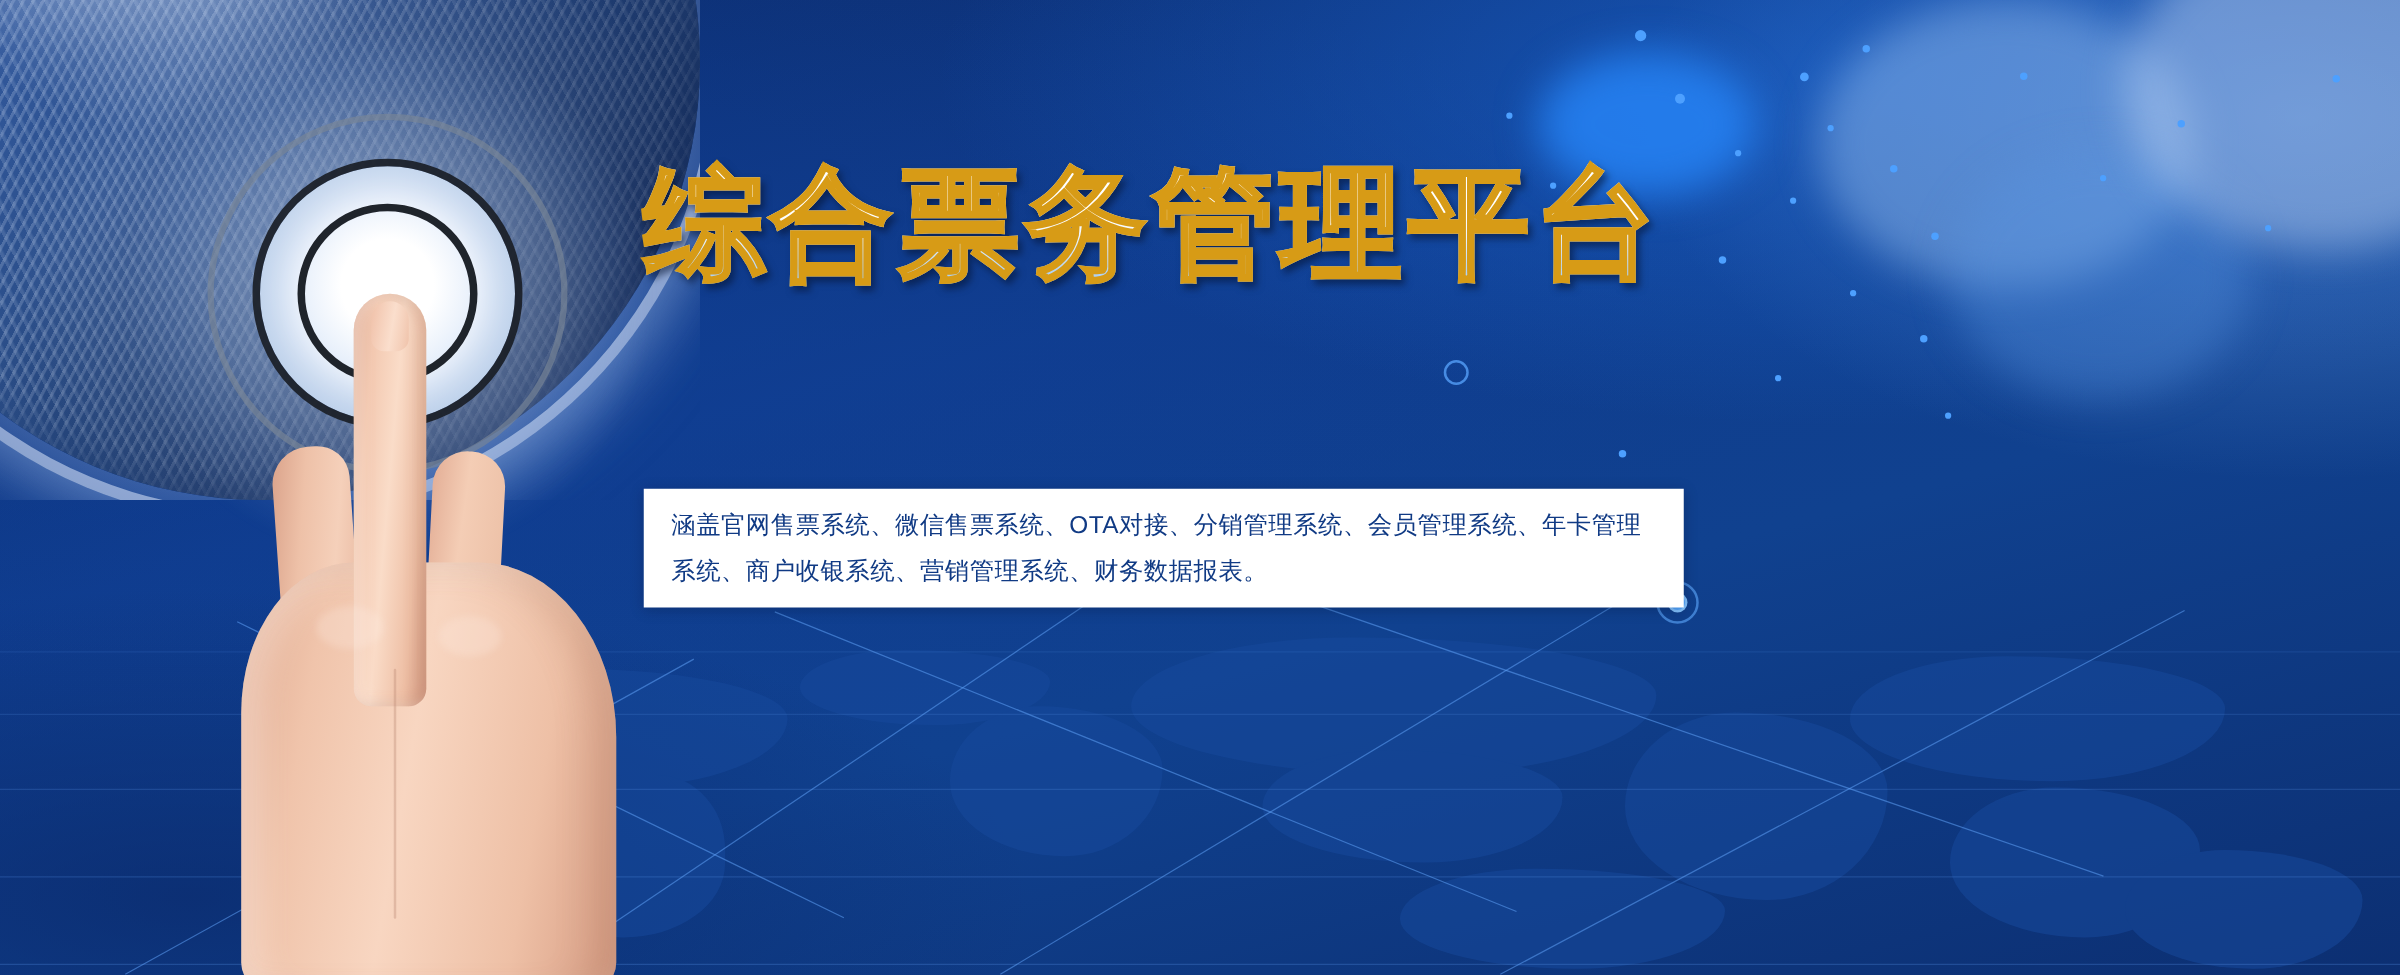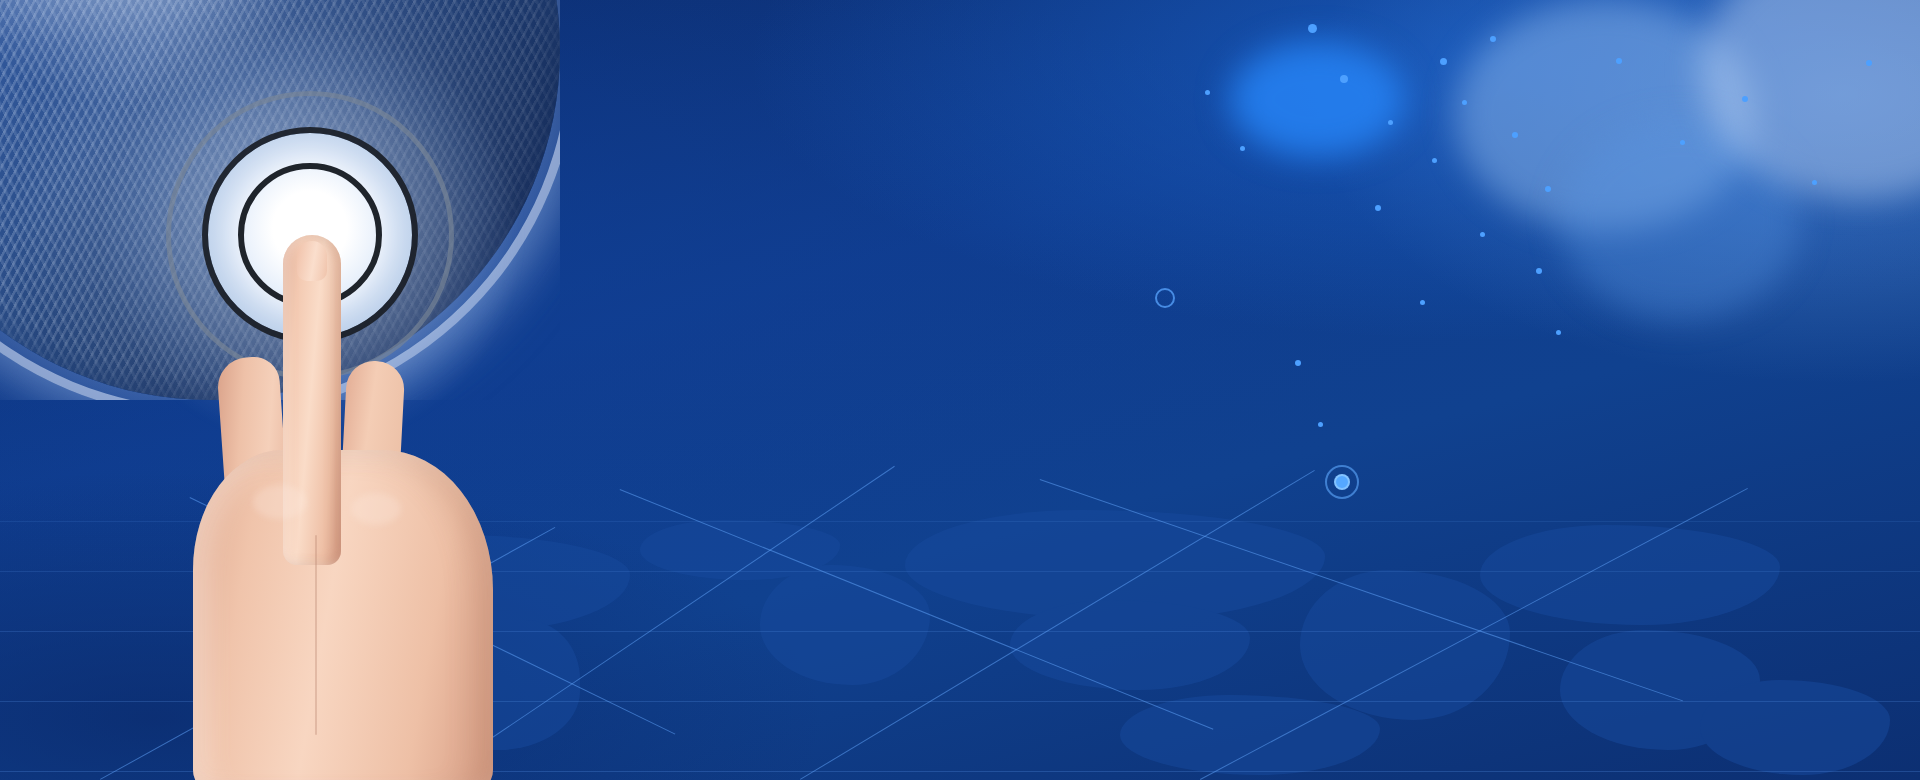--- a/index.html
+++ b/index.html
@@ -256,18 +256,22 @@
     <div class="palm"></div>
     <div class="finger-index"></div>
     <div class="nail"></div>
     <div class="thumbline"></div>
     <div class="knuckle" style="left:88px;  top:250px; width:54px; height:34px;"></div>
     <div class="knuckle" style="left:186px; top:258px; width:50px; height:32px;"></div>
   </div>
 
   <div class="content">
 
-
-
+    <div class="headline">综合票务管理平台</div>
+
+
+    <div class="callout">
+      <div class="callout-text">涵盖官网售票系统、微信售票系统、OTA对接、分销管理系统、会员管理系统、年卡管理系统、商户收银系统、营销管理系统、财务数据报表。</div>
+    </div>
 
   </div>
 
 </div>
 
 </body></html>

